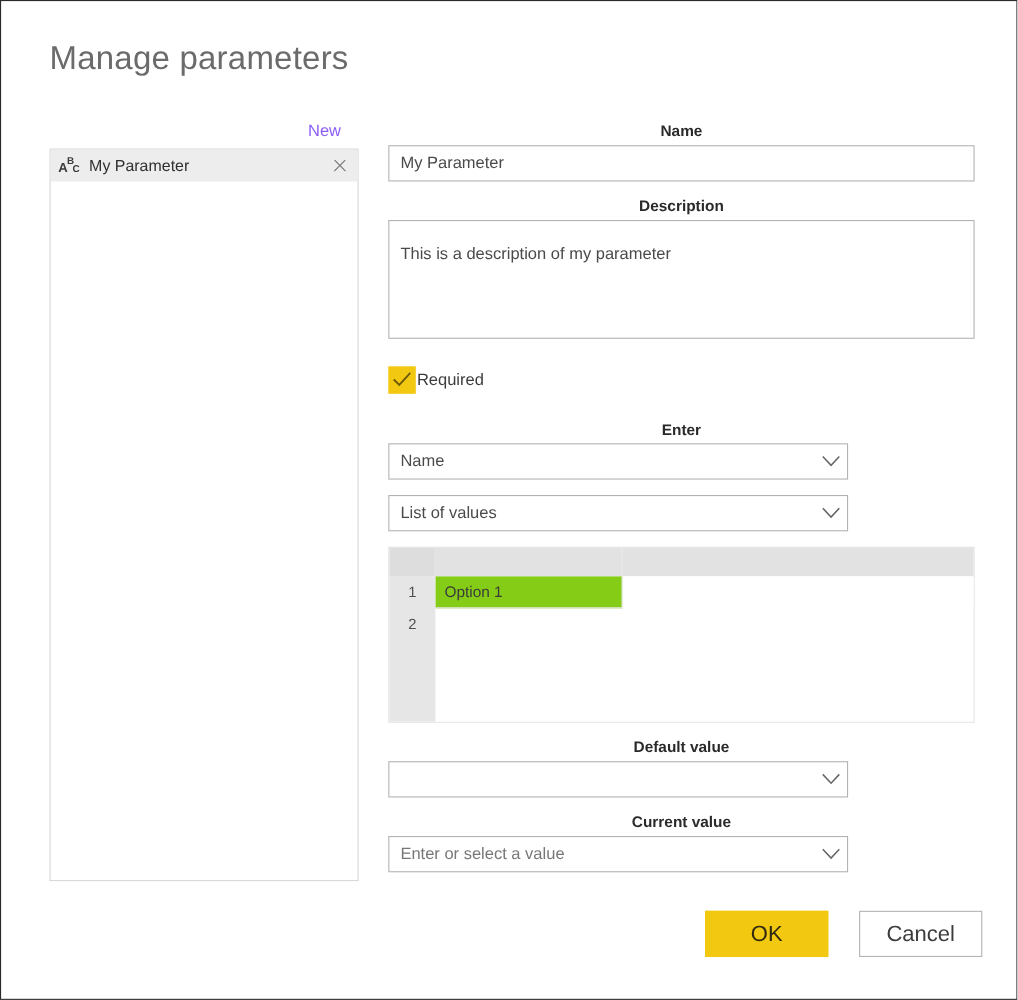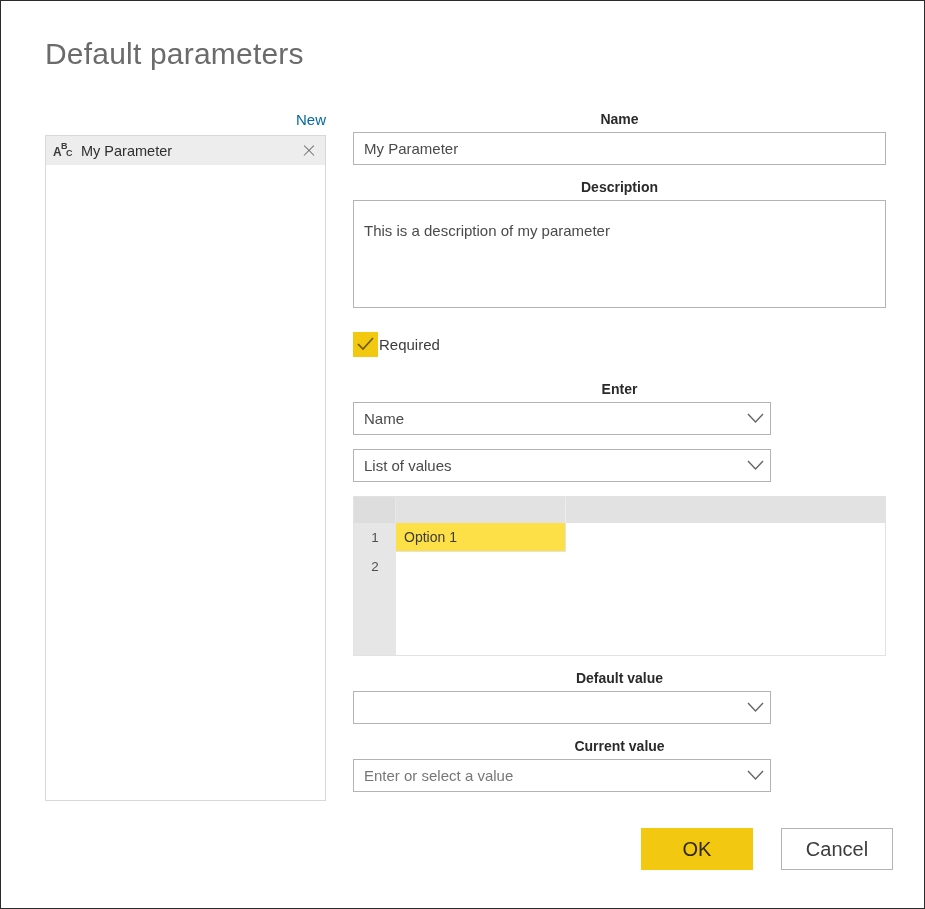--- a/index.html
+++ b/index.html
@@ -32,24 +32,24 @@
     font-size: 30px;
     font-weight: 400;
     color: #6b6b6b;
     letter-spacing: 0.2px;
     white-space: nowrap;
   }
 
   
   .new-link {
     position: absolute;
-    right: 0px;
+    right: 16px;
     top: 0px;
     font-size: 15px;
-    color: #0369a1;
+    color: #8b5cf6;
     cursor: pointer;
     white-space: nowrap;
   }
 
   #left-col {
     position: absolute;
     left: 44px;
     top: 110px;
     width: 281px;
     height: 690px;
@@ -284,21 +284,21 @@
     width: 170px;
     flex: 0 0 170px;
     height: 29px;
     display: flex;
     align-items: center;
     padding-left: 8px;
     font-size: 14px;
     color: #3b3b3b;
     border-bottom: 1px solid #e3e3e3;
     border-right: 1px solid #e3e3e3;
-    background: #fde047;
+    background: #84cc16;
     cursor: pointer;
     white-space: nowrap;
     overflow: hidden;
   }
   .grid-row.alt .grid-cell { background: #e8e8e8; }
   .grid-cell-rest { flex: 1 1 auto; background: #ffffff; height: 29px; }
 
   
   .footer {
     position: absolute;
@@ -325,21 +325,21 @@
     border-color: #f2c811;
     color: #2f2a10;
     font-weight: 400;
   }
 </style>
 </head>
 <body>
 
 <div id="dialog">
 
-  <div class="dialog-title">Default parameters</div>
+  <div class="dialog-title">Manage parameters</div>
 
   <div id="left-col">
 
     <div class="new-link">New</div>
 
     <div class="param-list">
 
       <div class="param-item">
         <span class="abc-icon">
           <span class="a">A</span>

